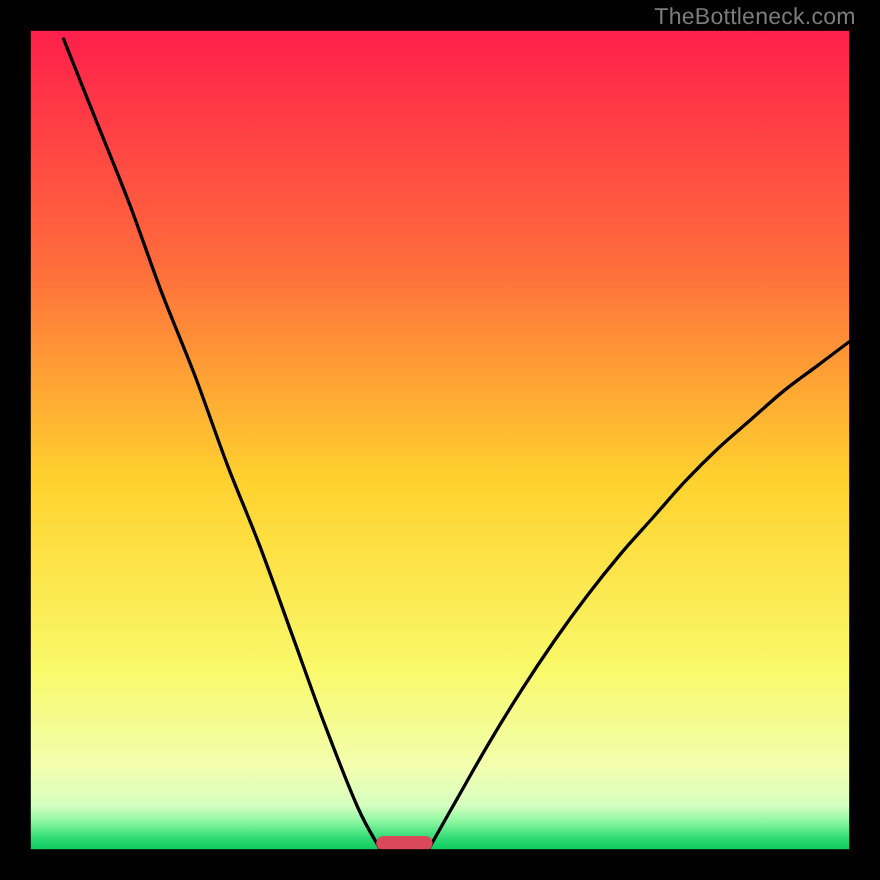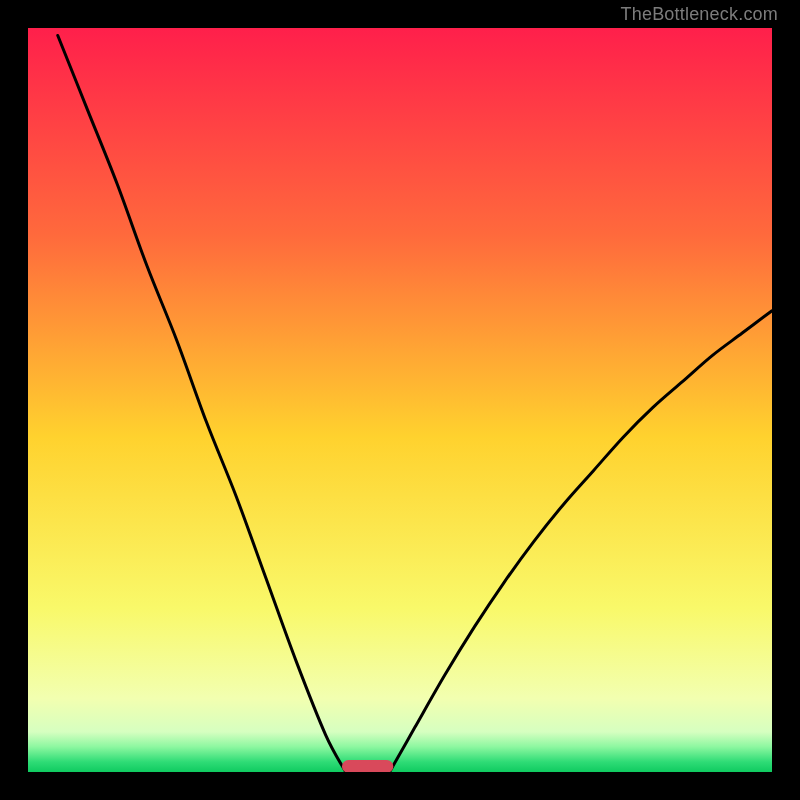--- a/index.html
+++ b/index.html
@@ -8,21 +8,21 @@
     width: 800px;
     height: 800px;
     overflow: hidden;
     background: #fff;
   }
   .watermark {
     position: absolute;
     top: 4px;
     right: 22px;
     font-family: Arial, Helvetica, sans-serif;
-    font-size: 18px;
+    font-size: 21px;
     color: #7c7c7c;
     letter-spacing: 0.2px;
     z-index: 10;
   }
   svg {
     display: block;
   }
 </style>
 </head>
 <body>

